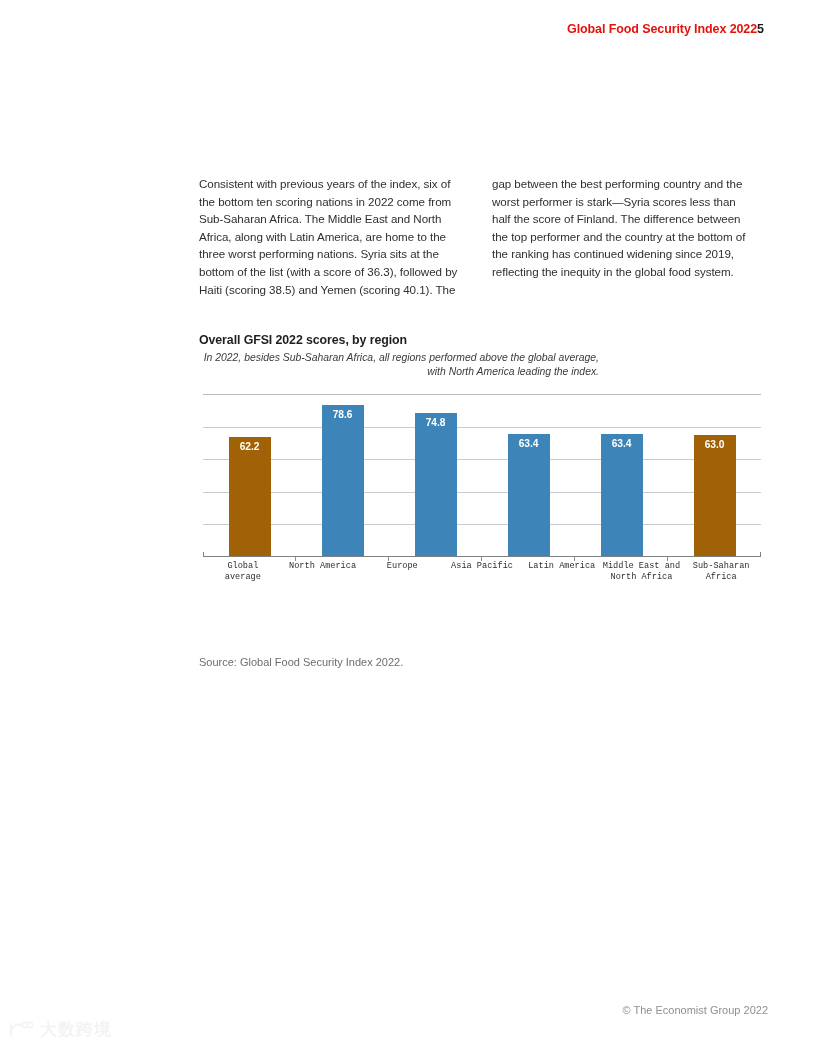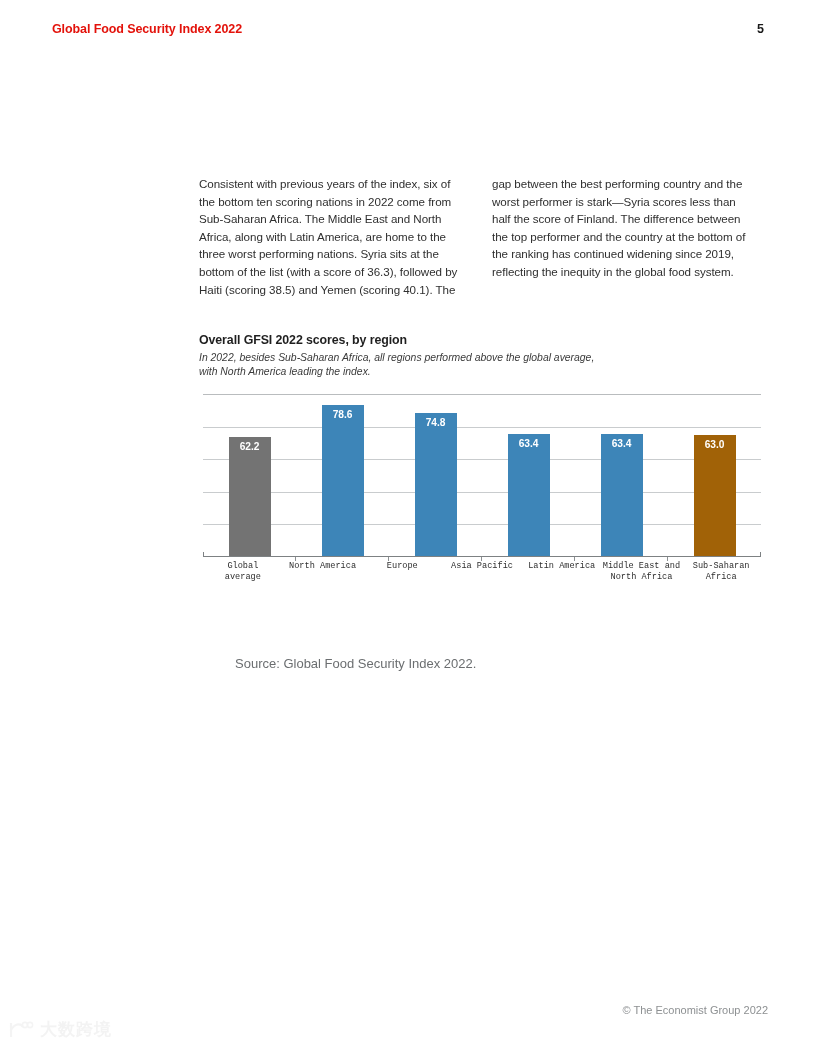--- a/index.html
+++ b/index.html
@@ -18,21 +18,21 @@
 
   
   .page-header {
     position: absolute;
     left: 52px;
     top: 22px;
     width: 712px;
     height: 22px;
     display: flex;
     align-items: baseline;
-    justify-content: space-between;
+    justify-content: flex-end;
   }
   .header-title {
     font-size: 12.5px;
     font-weight: bold;
     color: #e3120b;
     letter-spacing: -0.1px;
     white-space: nowrap;
   }
   .header-pageno {
     font-size: 12.5px;
@@ -74,20 +74,21 @@
     margin: 0 0 4px 0;
     letter-spacing: -0.1px;
   }
   .chart-subtitle {
     font-size: 10.4px;
     font-style: italic;
     line-height: 13.5px;
     color: #3a3a3a;
     margin: 0;
     max-width: 400px;
+    text-align: right;
   }
 
   
   .plot-wrap {
     position: relative;
     margin-top: 16px;
     width: 562px;
     height: 170px;
   }
   .plot {
@@ -184,23 +185,22 @@
     font-size: 8.6px;
     line-height: 11.4px;
     color: #2e2e2e;
     font-family: Liberation Mono, monospace;
   }
 
   .source {
     position: absolute;
     left: 0;
     top: 262px;
-    font-size: 13px;
+    font-size: 11px;
     color: #6b6e70;
-    margin-left: 36px;
   }
 
   
   .footer-copy {
     position: absolute;
     right: 48px;
     top: 1004px;
     font-size: 11px;
     color: #8d9092;
   }
@@ -254,21 +254,21 @@
     <div class="plot">
       <div id="gridlines">
           <div class="gridline top" style="top: 0px;"></div>
           <div class="gridline" style="top: 32.6px;"></div>
           <div class="gridline" style="top: 65.2px;"></div>
           <div class="gridline" style="top: 97.8px;"></div>
           <div class="gridline" style="top: 130.4px;"></div>
         </div>
       <div class="bars" id="bars">
           <div class="slot">
-            <div class="bar gray" title="Global average: 62.2" style="height: 119.278px; background: #737373;">
+            <div class="bar gray" title="Global average: 62.2" style="height: 119.278px; background: #a16207;">
               <div class="bar-value">62.2</div>
             </div>
           </div>
           <div class="slot">
             <div class="bar" title="North America: 78.6" style="height: 150.727px; background: rgb(61, 133, 184);">
               <div class="bar-value">78.6</div>
             </div>
             <div class="tick"></div>
           </div>
           <div class="slot">

